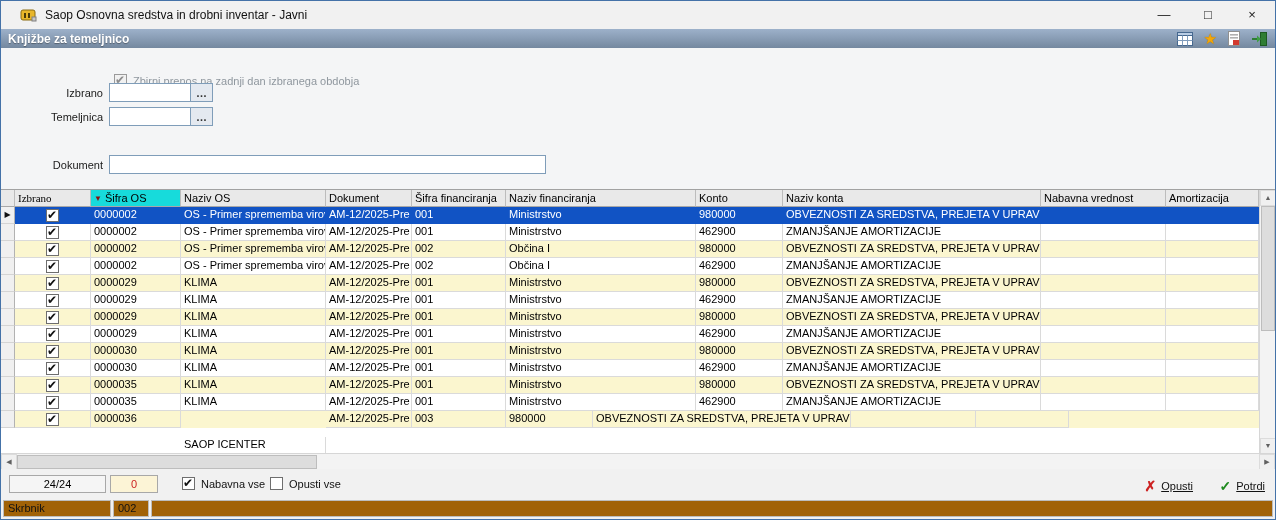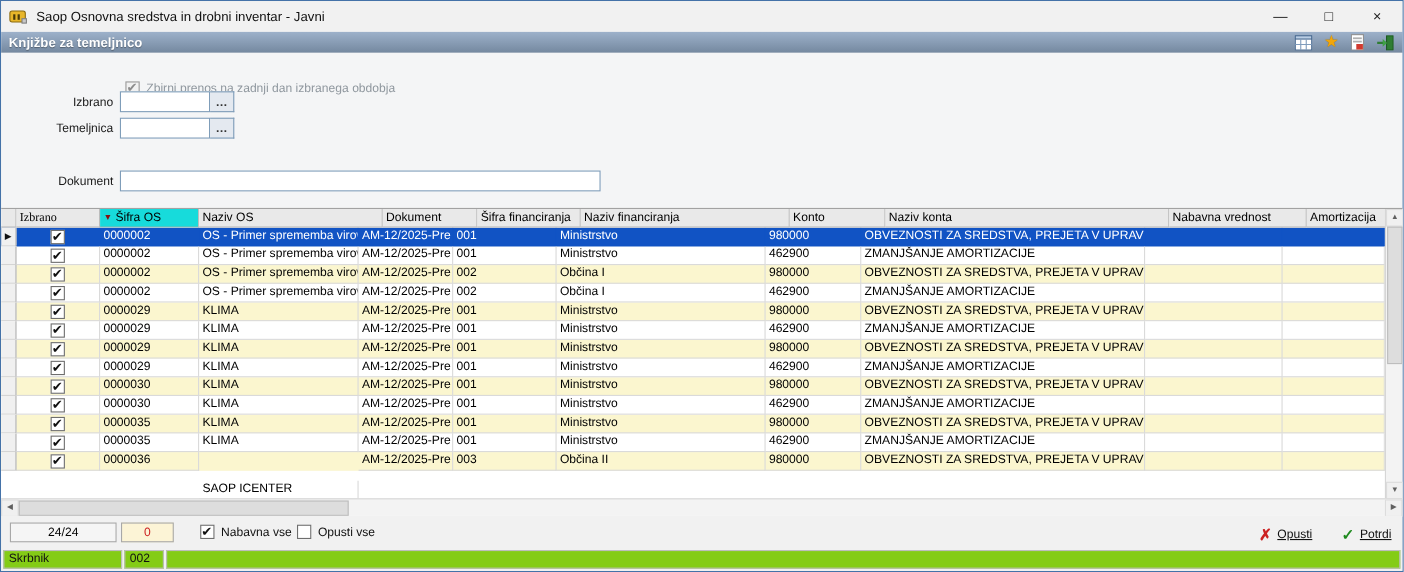--- a/index.html
+++ b/index.html
@@ -4,21 +4,21 @@
 <style>
   * { box-sizing: border-box; margin: 0; padding: 0; }
   html,body { width:1276px; height:520px; }
   body { font-family:"Liberation Sans", sans-serif; background:#d7dce2; }
 
   .window { position:absolute; left:0; top:0; width:1276px; height:520px;
             border:1px solid #4472a8; background:#f1f1f1; overflow:hidden; }
 
   
   .titlebar { position:absolute; left:0; top:0; width:1274px; height:28px;
-              background:#f1f1f1; display:flex; align-items:center; padding-left:7px; }
+              background:#f1f1f1; display:flex; align-items:center; padding-left:19px; }
   .appicon { display:inline-flex; margin-right:7px; }
   .wtitle { font-size:12px; color:#111; }
   .winbtns { margin-left:auto; display:flex; gap:14px; padding-right:8px; }
   .winbtn { width:30px; height:22px; text-align:center; line-height:22px;
             font-size:13px; color:#222; cursor:default; }
 
   
   .headerbar { position:absolute; left:0; top:28px; width:1274px; height:19px;
                background:linear-gradient(var(--c-headertop,#9db1ca), var(--c-headerbottom,#74889f));
                display:flex; align-items:center; padding:0 8px 0 7px; }
@@ -103,21 +103,21 @@
          gap:5px; cursor:default; }
   .btn .bicon { font-size:14px; font-weight:bold; line-height:18px; }
   .btn .bicon.x { color:var(--c-cancel,#cc2222); }
   .btn .bicon.check { color:var(--c-confirm,#1e8a1e); }
   .btn .blabel { font-size:11px; color:#111; text-decoration:underline; }
   .btn.opusti { right:82px; } .btn.potrdi { right:10px; }
 
   
   .statusbar { position:absolute; left:0; top:498px; width:1274px; height:20px; background:#f1f1f1; }
   .panel { position:absolute; top:1px; height:17px; border:1px solid #bdbdbd;
-           background:#84cc16; font-size:11px; line-height:15px; padding:0 4px;
+           background:#a16207; font-size:11px; line-height:15px; padding:0 4px;
            white-space:nowrap; overflow:hidden; color:#111; }
   .p1 { left:2px; width:108px; } .p2 { left:112px; width:36px; } .p3 { left:150px; right:2px; }
 </style>
 </head>
 <body>
 
 <div class="window">
 
   <div class="titlebar">
     <span class="appicon">
@@ -186,21 +186,21 @@
       <label>Dokument</label>
       <input class="txt widein" value="" style="">
     </div>
   </div>
 
   <div class="gridwrap">
     <div class="gridheader">
         <span class="hcell" style="width: 14px;"></span>
         <span class="hcell" style="width: 76px; font-family: Liberation Serif, serif;"><span>Izbrano</span></span>
         <span class="hcell sorted" style="width: 90px;"><span class="sortarrow">▼</span><span>Šifra OS</span></span>
-        <span class="hcell" style="width: 167px;"><span>Naziv OS</span></span>
+        <span class="hcell" style="width: 145px;"><span>Naziv OS</span></span>
         <span class="hcell" style="width: 86px;"><span>Dokument</span></span>
         <span class="hcell" style="width: 94px;"><span>Šifra financiranja</span></span>
         <span class="hcell" style="width: 190px;"><span>Naziv financiranja</span></span>
         <span class="hcell" style="width: 87px;"><span>Konto</span></span>
         <span class="hcell" style="width: 258px;"><span>Naziv konta</span></span>
         <span class="hcell" style="width: 125px;"><span>Nabavna vrednost</span></span>
         <span class="hcell" style="width: 93px;"><span>Amortizacija</span></span>
       </div>
     <div class="gridbody">
         <div class="grow selected">
@@ -385,21 +385,20 @@
         </div>
         <div class="grow even">
           <span class="cell gutter" style="width: 14px;"></span>
           <span class="cell cbcell" style="width: 76px;">
             <span class="cb checked"></span>
           </span>
           <span class="cell" style="width: 90px;">0000036</span>
           <span class="cell" style="width: 145px; margin-top: 26px;">SAOP ICENTER</span>
           <span class="cell" style="width: 86px;">AM-12/2025-Pre</span>
           <span class="cell" style="width: 94px;">003</span>
-          <span class="cell" style="width: 190px;">Občina II</span>
           <span class="cell" style="width: 87px;">980000</span>
           <span class="cell" style="width: 258px;">OBVEZNOSTI ZA SREDSTVA, PREJETA V UPRAVLJANJ</span>
           <span class="cell" style="width: 125px;"></span>
           <span class="cell" style="width: 93px;"></span>
         </div>
       </div>
     <div class="vscroll">
       <span class="sbtn sb-up">▲</span>
       <span class="vthumb"></span>
       <span class="sbtn sb-down">▼</span>

